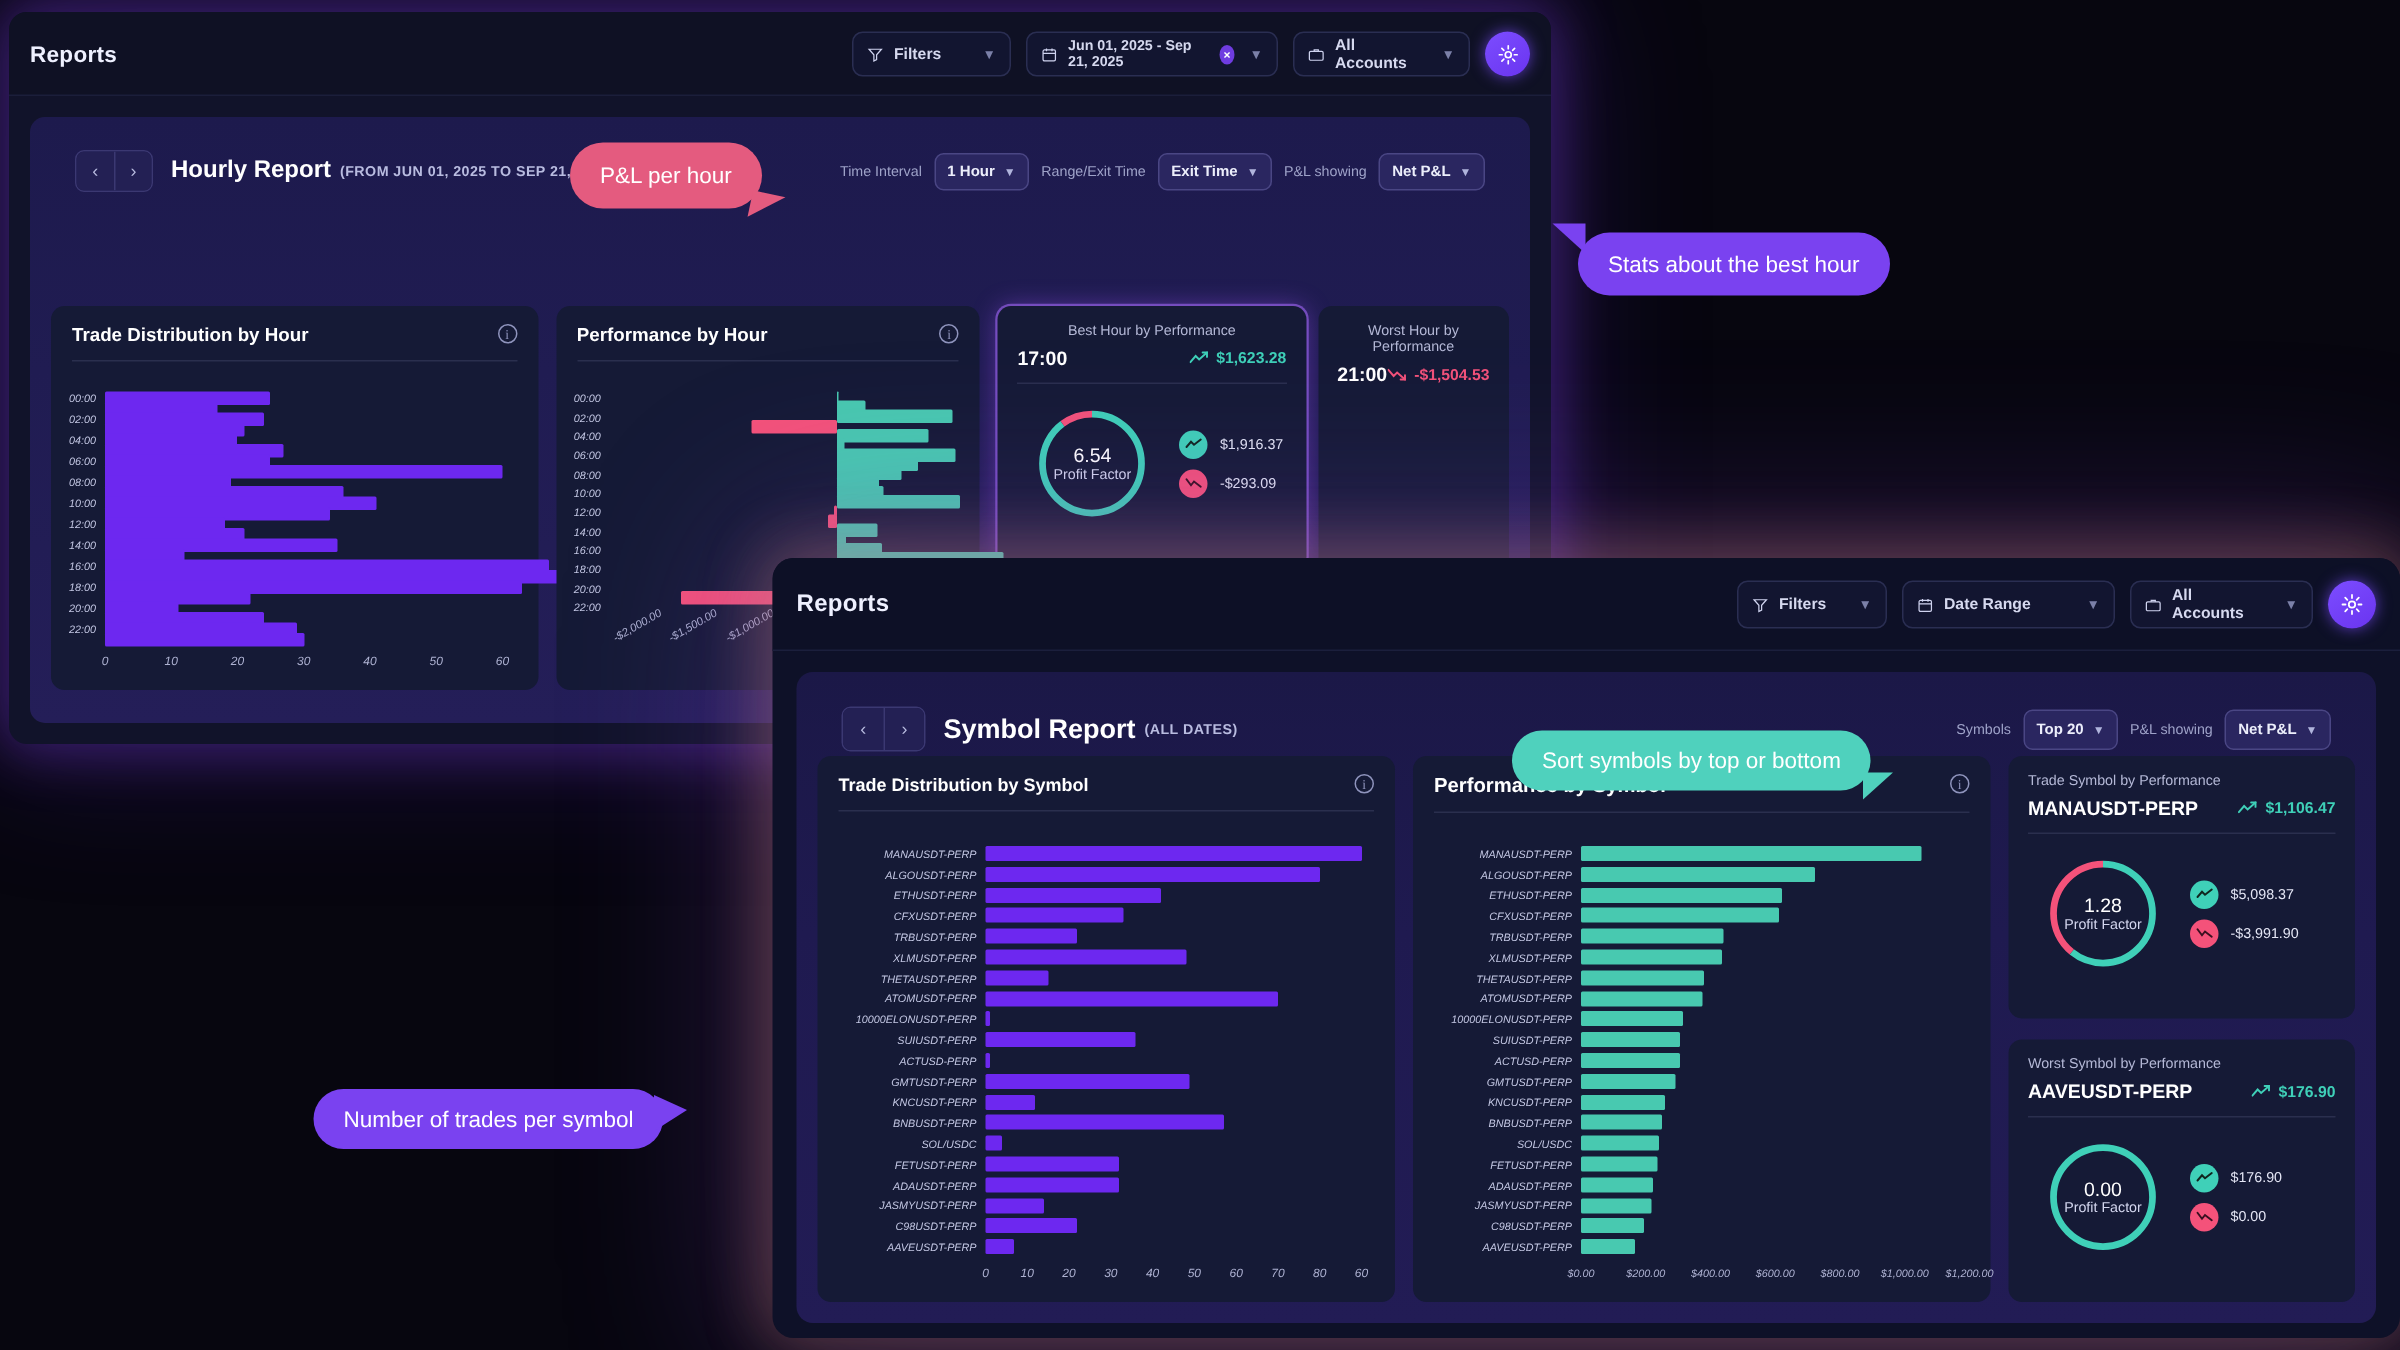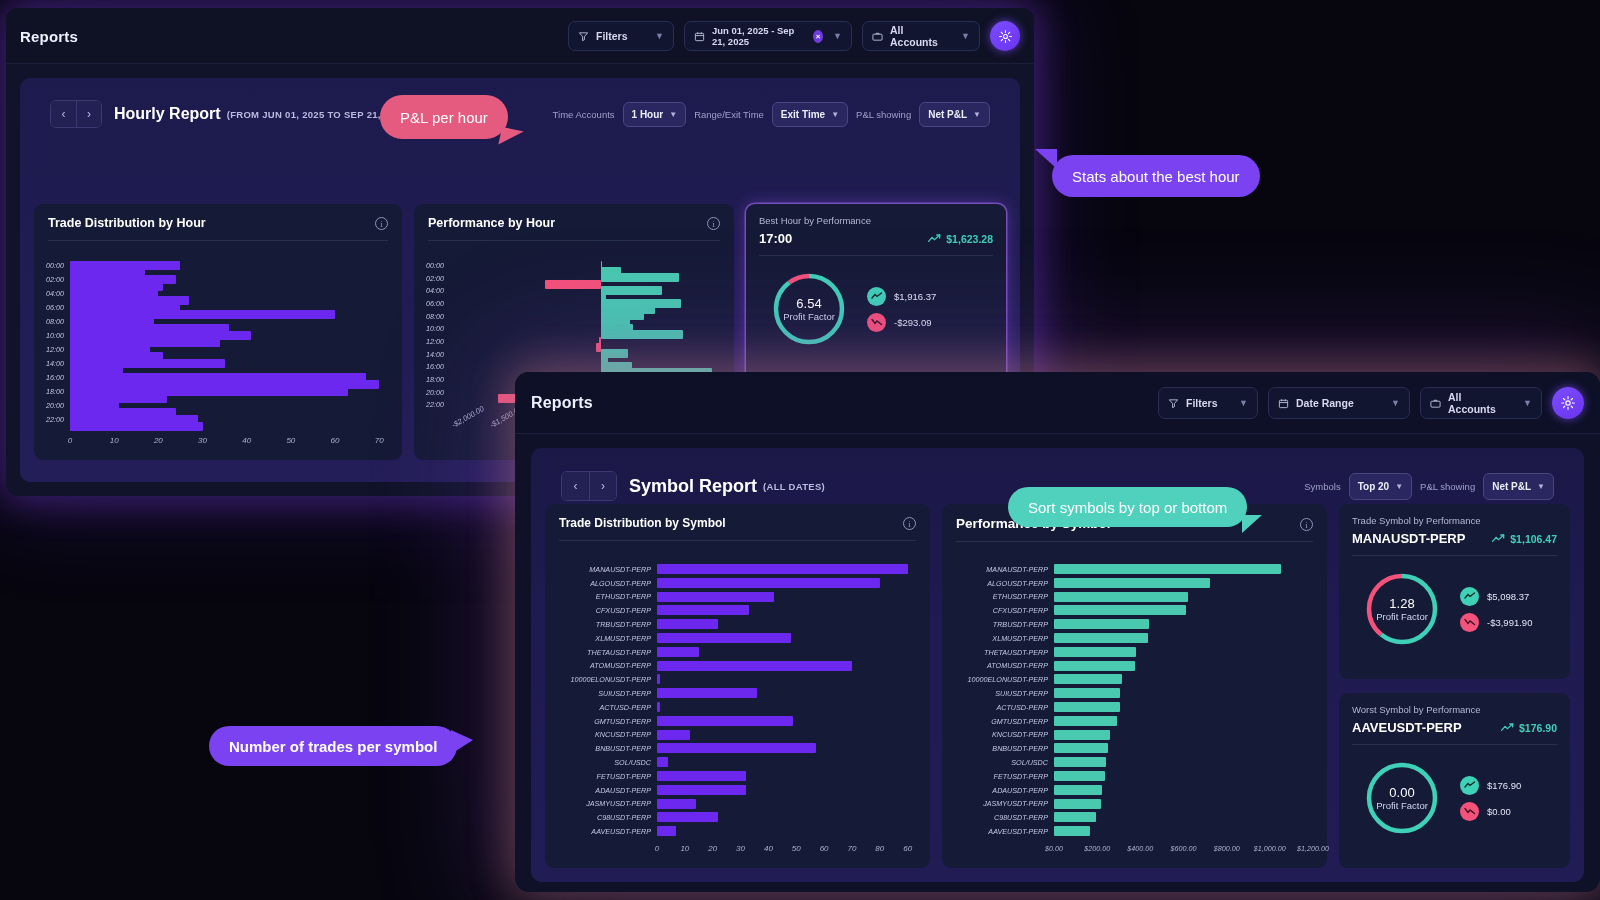--- a/index.html
+++ b/index.html
@@ -71,21 +71,21 @@
     gap:6px; padding:0 8px;
   }
   .opt-sel .chev { color:#b0b4dc; font-size:8px; }
 
   
   .cards { position:absolute; left:14px; right:14px; top:126px; bottom:22px; display:flex; gap:12px; }
   .card {
     background:#151a36; border-radius:9px; padding:12px 14px 6px; position:relative;
   }
   .card-title { color:#fff; font-size:12.5px; font-weight:700; }
-  .card-head { display:flex; align-items:flex-end;gap:12px; }
+  .card-head { display:flex; align-items:flex-start;gap:12px; }
   .info-i { margin-left:auto; width:13px;height:13px;border:1.2px solid #8f94bd;border-radius:50%;
     color:#8f94bd;font-size:9px;display:flex;align-items:center;justify-content:center;font-family:"Liberation Serif",serif;}
   .card-rule { height:1px; background:#2a2f4e; margin:10px 0 0; }
 
   
   .hchart { position:absolute; left:0; right:0; top:44px; bottom:0;font-style:italic; }
   .hlab { position:absolute; color:#c3c7e3; font-size:7.6px; text-align:right; }
   .bar { position:absolute; border-radius:1px; }
   .bar.p { background:#6d28f0; }
   .bar.g { background:#48c9b0; }
@@ -185,21 +185,21 @@
   <div class="rep-wrap">
     <div class="rep-head">
       <div class="navbtns">
         <div class="navbtn">‹</div>
         <div class="navbtn">›</div>
       </div>
       <div class="rep-title">Hourly Report</div>
       <div class="rep-sub">(FROM JUN 01, 2025 TO SEP 21, 2025)</div>
 
       <div class="opt-row">
-        <span class="opt-lbl">Time Accounts</span>
+        <span class="opt-lbl">Time Interval</span>
         <div class="opt-sel">
           <span>1 Hour</span>
           <span class="chev">▼</span>
         </div>
         <span class="opt-lbl">Range/Exit Time</span>
         <div class="opt-sel">
           <span>Exit Time</span>
           <span class="chev">▼</span>
         </div>
         <span class="opt-lbl">P&amp;L showing</span>
@@ -314,21 +314,21 @@
             <div class="axlab rot" style="left: 111.5px; top: 174px; font-size: 7.5px;">-$1,000.00</div>
             <div class="axlab rot" style="left: 149.25px; top: 174px; font-size: 7.5px;">-$500.00</div>
             <div class="axlab rot" style="left: 187px; top: 174px; font-size: 7.5px;">$0.00</div>
             <div class="axlab rot" style="left: 224.75px; top: 174px; font-size: 7.5px;">$500.00</div>
             <div class="axlab rot" style="left: 262.5px; top: 174px; font-size: 7.5px;">$1,000.00</div>
             <div class="axlab rot" style="left: 300.25px; top: 174px; font-size: 7.5px;">$1,500.00</div>
             <div class="axlab rot" style="left: 338px; top: 174px; font-size: 7.5px;">$2,000.00</div>
           </div>
       </div>
 
-      <div style="flex:1; display:flex; flex-direction:column; gap:23px;">
+      <div style="flex:1; display:flex; gap:8px;text-align:center;">
         <div class="statcard" style="height:176px; box-shadow:0 0 0 1.5px rgba(170,110,255,.55), 0 0 16px rgba(150,80,240,.45);">
           <div class="stat-lbl">Best Hour by Performance</div>
           <div class="stat-row">
             <div class="stat-val">17:00</div>
             <div class="stat-amt">
               <svg width="14" height="11" viewBox="0 0 24 16">
                 <path d="M1 13 L7 6 L11 10 L20 2" fill="none" stroke="#3fd0b8" stroke-width="2.2" stroke-linecap="round"></path>
                 <path d="M15 2h5v5" fill="none" stroke="#3fd0b8" stroke-width="2.2" stroke-linecap="round"></path>
                 </svg>
               <span>$1,623.28</span>
@@ -673,16 +673,16 @@
 <div class="callout c-purple" style="left:1052px; top:155px; height:42px;">
   <span>Stats about the best hour</span>
   <span class="tail" style="left:-17px; top:-6px; border-right:22px solid #7a42f0; border-bottom:20px solid transparent;"></span>
 </div>
 
 <div class="callout c-teal" style="left:1008px; top:487px; height:40px;">
   <span>Sort symbols by top or bottom</span>
   <span class="tail" style="right:-15px; bottom:-6px; border-left:20px solid #4fd1bd; border-bottom:18px solid transparent;"></span>
 </div>
 
-<div class="callout c-purple" style="left:209px; top:726px; height:40px;font-weight:bold;">
+<div class="callout c-purple" style="left:209px; top:726px; height:40px;">
   <span>Number of trades per symbol</span>
   <span class="tail" style="right:-16px; top:4px; border-left:22px solid #7a42f0; border-top:10px solid transparent; border-bottom:14px solid transparent;"></span>
 </div>
 
 </body></html>

